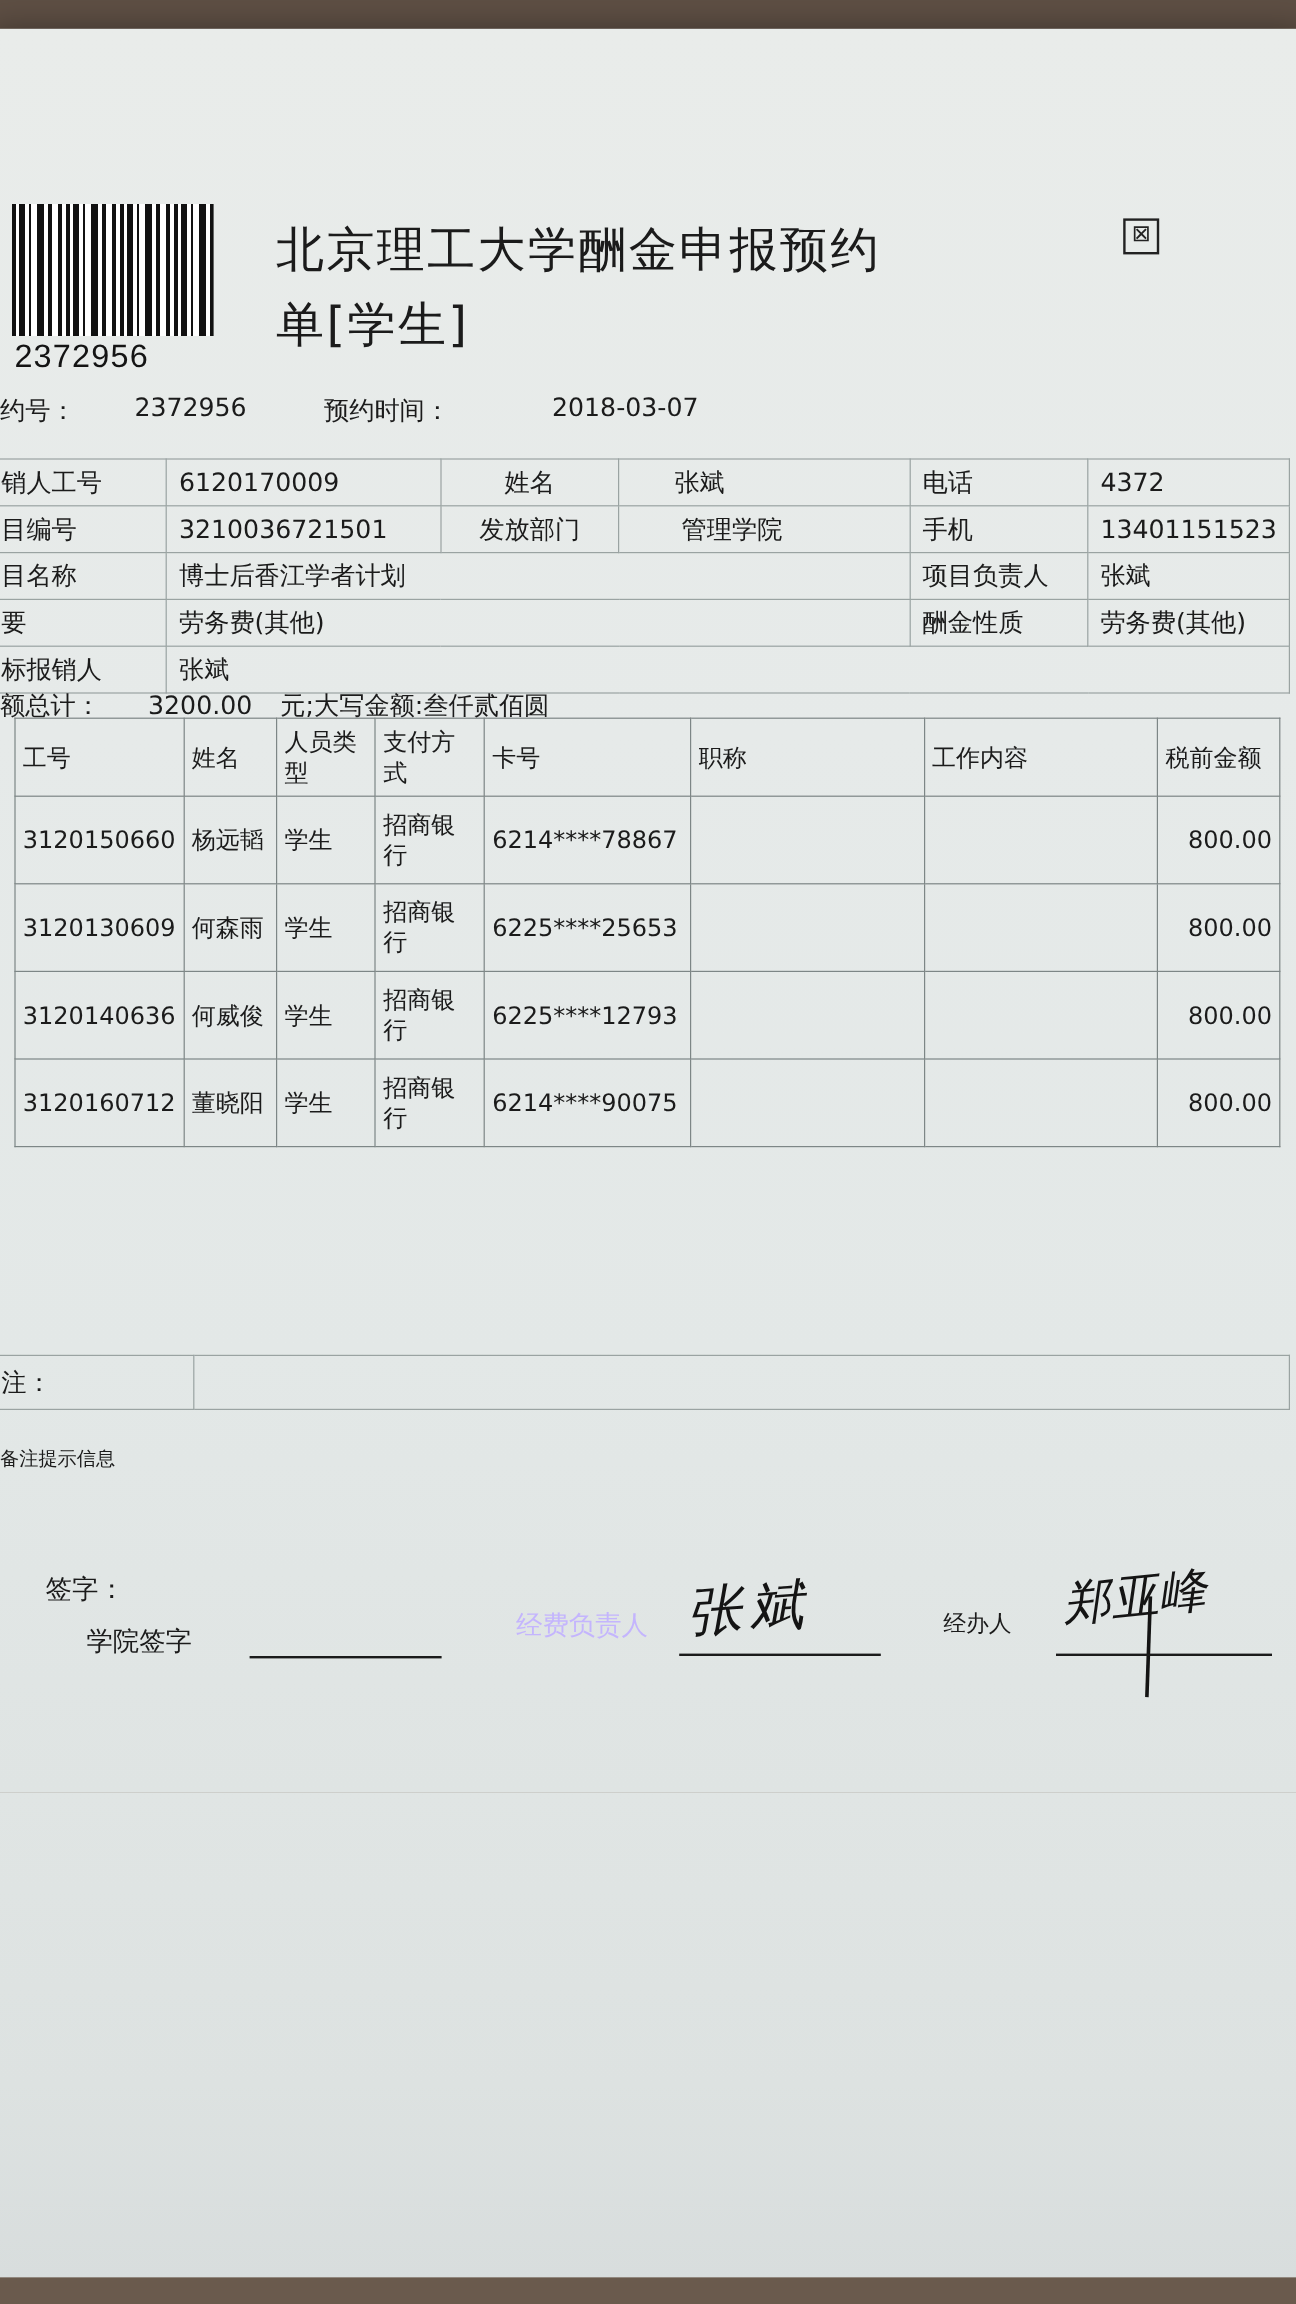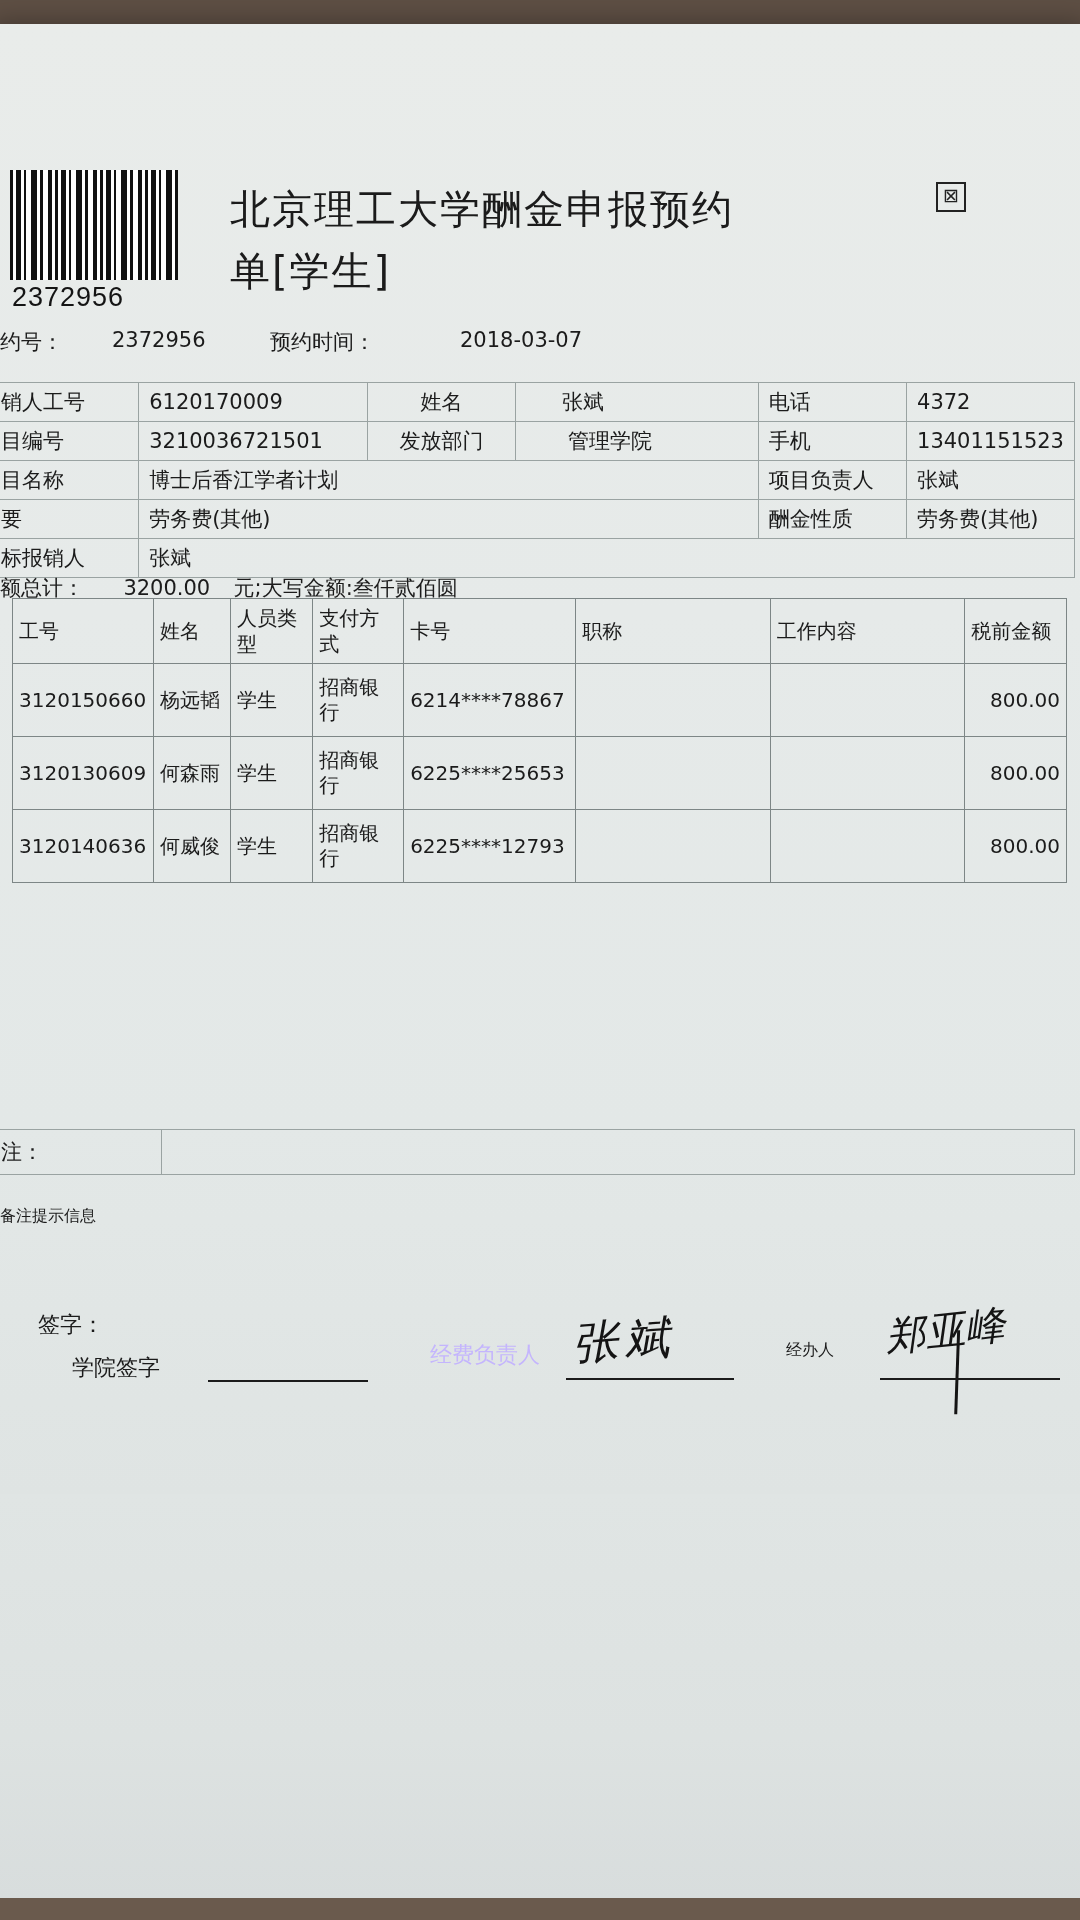--- a/index.html
+++ b/index.html
@@ -253,21 +253,21 @@
     font-size: 46px;
     font-style: italic;
     color: #141414;
     letter-spacing: 6px;
     transform: rotate(-4deg);
   }
   #sign-handler-label {
     position: absolute;
     left: 786px;
     top: 1340px;
-    font-size: 16px;
+    font-size: 19px;
     font-family: "DejaVu Sans", sans-serif;
     color: #1b1b1b;
   }
   #sign-handler-line {
     position: absolute;
     left: 880px;
     top: 1378px;
     width: 180px;
     border-bottom: 2px solid #1b1b1b;
   }
@@ -396,20 +396,30 @@
     <tr>
       <td class="c-id">3120140636</td>
       <td class="c-name">何威俊</td>
       <td class="c-type">学生</td>
       <td class="c-pay">招商银行</td>
       <td class="c-card">6225****12793</td>
       <td class="c-title"></td>
       <td class="c-work"></td>
       <td class="c-amt">800.00</td>
     </tr>
+    <tr>
+      <td class="c-id">3120160712</td>
+      <td class="c-name">董晓阳</td>
+      <td class="c-type">学生</td>
+      <td class="c-pay">招商银行</td>
+      <td class="c-card">6214****90075</td>
+      <td class="c-title"></td>
+      <td class="c-work"></td>
+      <td class="c-amt">800.00</td>
+    </tr>
   </tbody>
 </table>
 
 <table id="remark-row">
   <tbody>
     <tr>
       <td class="r-lbl">注：</td>
       <td></td>
     </tr>
   </tbody>

